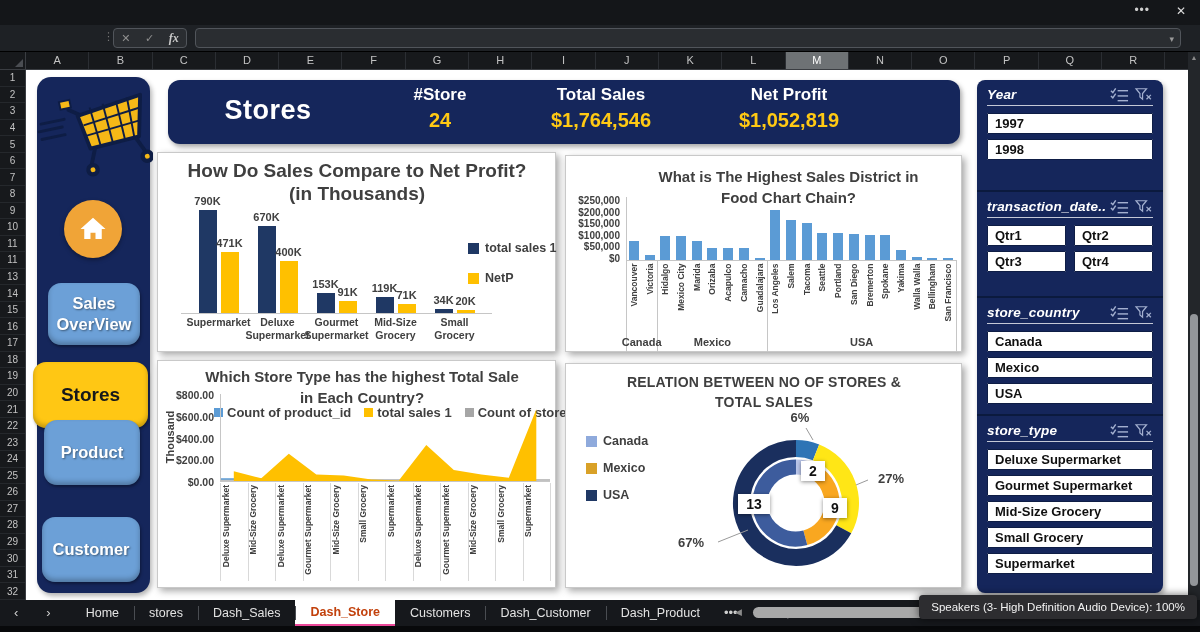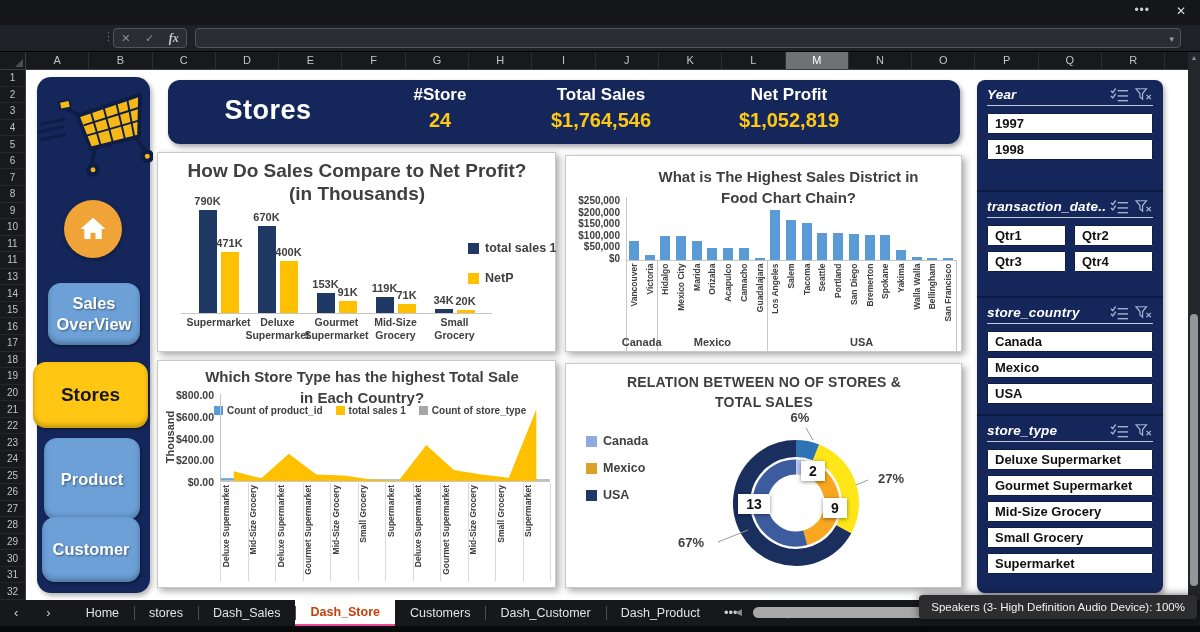--- a/index.html
+++ b/index.html
@@ -342,21 +342,21 @@
       <span>Which Store Type has the highest Total Sale</span><br>
       <span>in Each Country?</span>
     </div>
     <div class="cbody" id="chart3-body">
         <div class="ytick" style="left:8px;top:28.0px;width:48px;font-size:10.5px">$800.00</div>
         <div class="ytick" style="left:8px;top:49.8px;width:48px;font-size:10.5px">$600.00</div>
         <div class="ytick" style="left:8px;top:71.5px;width:48px;font-size:10.5px">$400.00</div>
         <div class="ytick" style="left:8px;top:93.3px;width:48px;font-size:10.5px">$200.00</div>
         <div class="ytick" style="left:8px;top:115.0px;width:48px;font-size:10.5px">$0.00</div>
         <div class="vrot" style="left:-28px;top:70px;width:80px;font-size:11px;text-align:center">Thousand</div>
-        <div class="leg" style="left:56px;top:44px;gap:13px;font-size:10px">
+        <div class="leg" style="left:56px;top:44px;gap:13px;font-size:13px">
           <span style="display:flex;align-items:center;gap:4px"><span class="sq" style="width:9px;height:9px;background:#5B9BD5"></span>Count of product_id</span>
           <span style="display:flex;align-items:center;gap:4px"><span class="sq" style="width:9px;height:9px;background:#FFC000"></span>total sales 1</span>
           <span style="display:flex;align-items:center;gap:4px"><span class="sq" style="width:9px;height:9px;background:#A6A6A6"></span>Count of store_type</span>
         </div>
         <svg style="position:absolute;left:0;top:0" width="399" height="228">
           <polyline points="62,119 392,119" stroke="#ACACAC" stroke-width="1.3" fill="none"></polyline>
           <polyline points="62,118 107,118" stroke="#5B9BD5" stroke-width="1.5" fill="none"></polyline>
           <polygon points="75.8,120 75.8,110.2 103.3,117.3 130.8,92.8 158.3,113.5 185.8,114.6 213.3,118.4 240.8,119.5 268.3,84.1 295.8,109.1 323.3,113.5 350.8,116.7 378.3,48.2 378.3,120" fill="#FFC000"></polygon>
         </svg>
         <div class="axh" style="left:62px;top:120px;width:330px"></div>
@@ -546,15 +546,15 @@
   <div class="hscroll">
     <span class="harrow">◀</span>
     <div class="hthumb"></div>
   </div>
   <div class="audio-tip">Speakers (3- High Definition Audio Device): 100%</div>
   <div class="botstrip"></div>
 
 <div class="navbtn blue" style="left: 48px; top: 283px; width: 92px; height: 62px;">Sales
 OverView</div>
     <div class="navbtn gold" style="left: 33px; top: 362px; width: 115px; height: 66px;">Stores</div>
-    <div class="navbtn blue" style="left: 44px; top: 438px; width: 96px; height: 82px;">Product</div>
+    <div class="navbtn blue" style="left: 44px; top: 420px; width: 96px; height: 65px;">Product</div>
     <div class="navbtn blue" style="left: 42px; top: 517px; width: 98px; height: 65px;">Customer</div>
   </div>
 
 </body></html>

